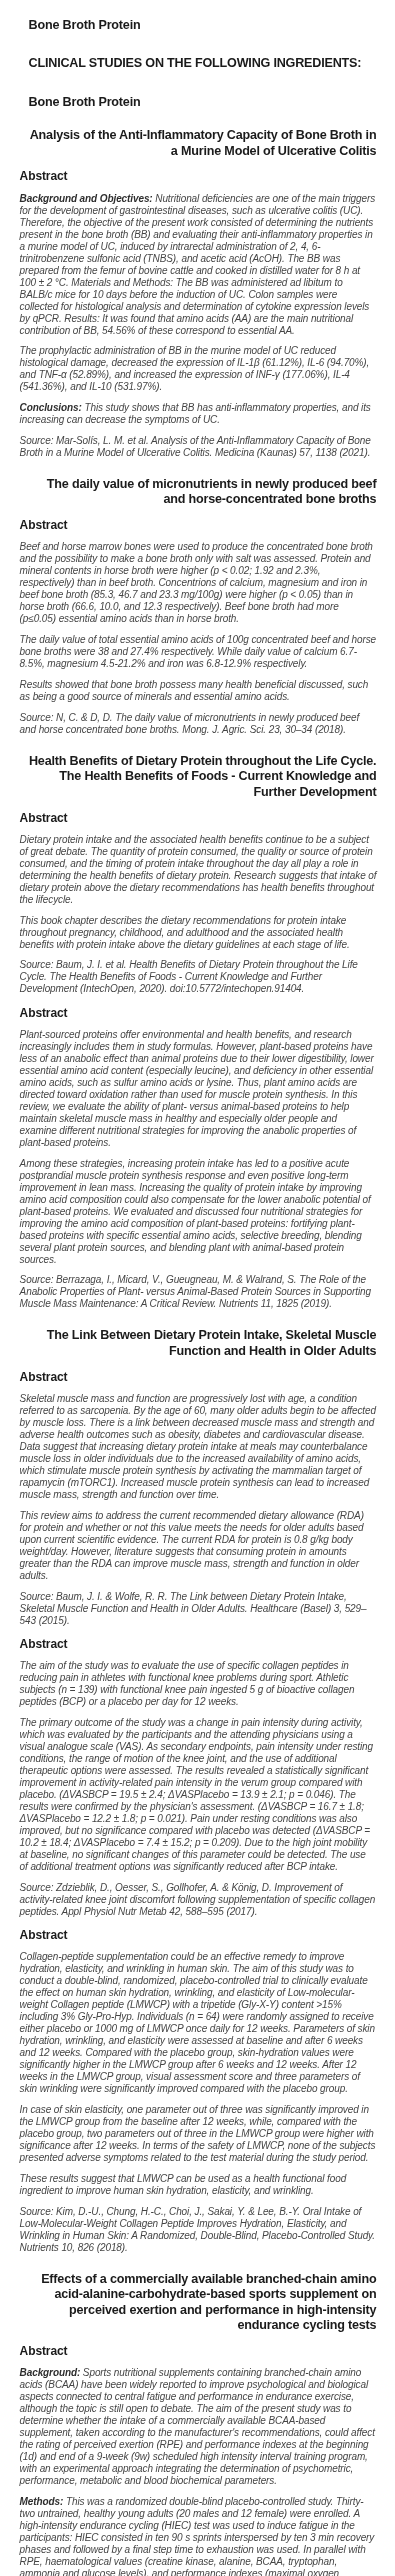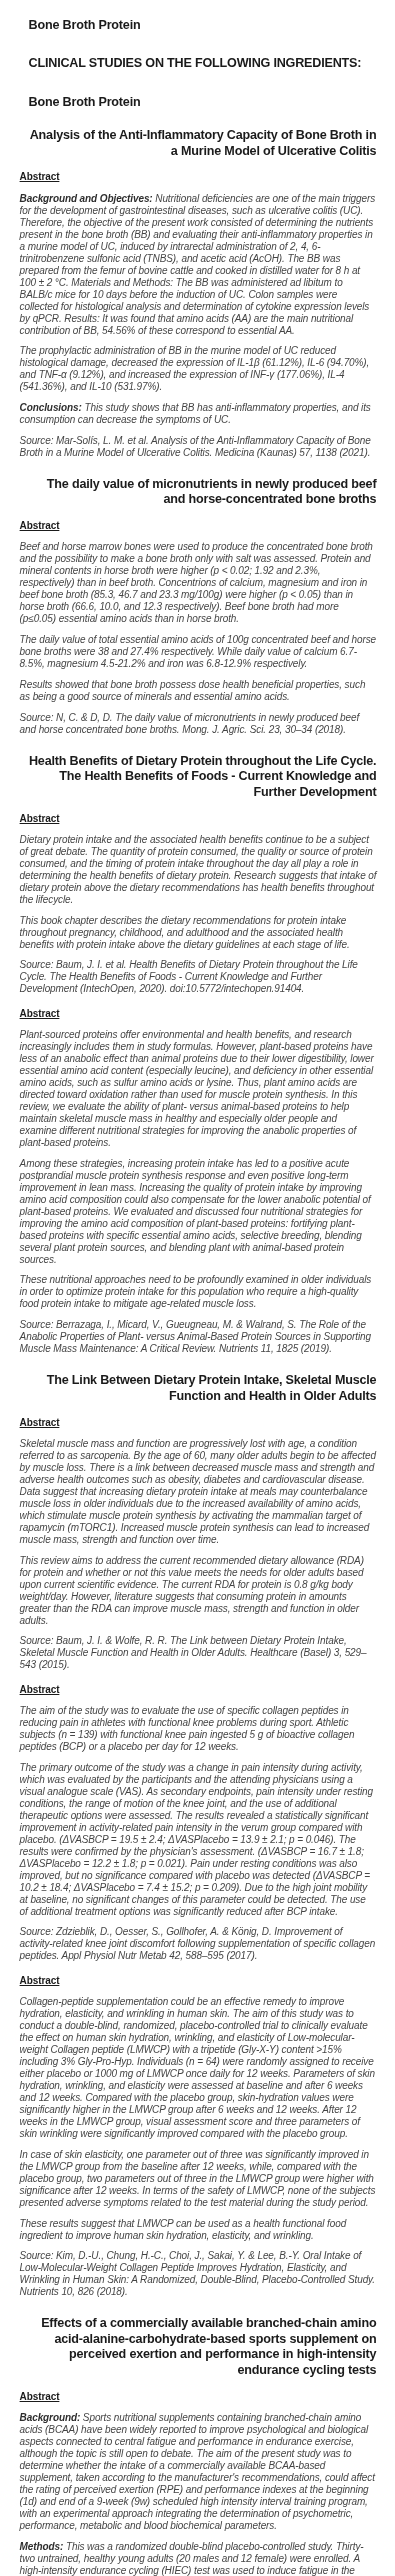--- a/index.html
+++ b/index.html
@@ -17,27 +17,26 @@
     font-weight: 700;
     color: #1b1b1b;
     letter-spacing: -0.2px;
     margin: 0;
     padding-left: 9px;
   }
   .page-title { margin: 0; }
   .section-heading { margin-top: 23px; }
   .article-title { margin-top: 18px; text-align: right; }
   .abstract-heading, .refs-heading {
-    font-size: 10px;
+    font-size: 12px;
     line-height: 13.4px;
     font-weight: 700;
     color: #1b1b1b;
     letter-spacing: -0.1px;
     margin: 11.3px 0 0 0;
-    text-decoration: underline;
   }
   .para, .source {
     font-size: 10px;
     line-height: 12px;
     color: #454545;
     letter-spacing: -0.1px;
     margin: 8.8px 0 0 0;
     font-style: italic;
   }
   .para strong {
@@ -52,53 +51,52 @@
   <h1 class="page-title">Bone Broth Protein</h1>
   <h2 class="section-heading">CLINICAL STUDIES ON THE FOLLOWING INGREDIENTS:</h2>
   <h2 class="section-heading">Bone Broth Protein</h2>
 
   <div id="articles">
   <section class="article">
     <h2 class="article-title">Analysis of the Anti-Inflammatory Capacity of Bone Broth in a Murine Model of Ulcerative Colitis</h2>
     <h3 class="abstract-heading">Abstract</h3>
     <div class="paragraphs">
           <p class="para"><strong>Background and Objectives:</strong> <span>Nutritional deficiencies are one of the main triggers for the development of gastrointestinal diseases, such as ulcerative colitis (UC). Therefore, the objective of the present work consisted of determining the nutrients present in the bone broth (BB) and evaluating their anti-inflammatory properties in a murine model of UC, induced by intrarectal administration of 2, 4, 6-trinitrobenzene sulfonic acid (TNBS), and acetic acid (AcOH). The BB was prepared from the femur of bovine cattle and cooked in distilled water for 8 h at 100 ± 2 °C. Materials and Methods: The BB was administered ad libitum to BALB/c mice for 10 days before the induction of UC. Colon samples were collected for histological analysis and determination of cytokine expression levels by qPCR. Results: It was found that amino acids (AA) are the main nutritional contribution of BB, 54.56% of these correspond to essential AA.</span></p>
-          <p class="para"><span>The prophylactic administration of BB in the murine model of UC reduced histological damage, decreased the expression of IL-1β (61.12%), IL-6 (94.70%), and TNF-α (9.12%), and increased the expression of INF-γ (177.06%), IL-4 (541.36%), and IL-10 (531.97%).</span></p>
-          <p class="para"><strong>Conclusions:</strong> <span>This study shows that BB has anti-inflammatory properties, and its consumption can decrease the symptoms of UC.</span></p>
+          <p class="para"><span>The prophylactic administration of BB in the murine model of UC reduced histological damage, decreased the expression of IL-1β (61.12%), IL-6 (94.70%), and TNF-α (52.89%), and increased the expression of INF-γ (177.06%), IL-4 (541.36%), and IL-10 (531.97%).</span></p>
+          <p class="para"><strong>Conclusions:</strong> <span>This study shows that BB has anti-inflammatory properties, and its increasing can decrease the symptoms of UC.</span></p>
         </div>
     <p class="source">Source: Mar-Solís, L. M. et al. Analysis of the Anti-Inflammatory Capacity of Bone Broth in a Murine Model of Ulcerative Colitis. Medicina (Kaunas) 57, 1138 (2021).</p>
   </section>
 
   <section class="article">
     <h2 class="article-title">The daily value of micronutrients in newly produced beef and horse-concentrated bone broths</h2>
     <h3 class="abstract-heading">Abstract</h3>
     <div class="paragraphs">
           <p class="para"><span>Beef and horse marrow bones were used to produce the concentrated bone broth and the possibility to make a bone broth only with salt was assessed. Protein and mineral contents in horse broth were higher (p &lt; 0.02; 1.92 and 2.3%, respectively) than in beef broth. Concentrions of calcium, magnesium and iron in beef bone broth (85.3, 46.7 and 23.3 mg/100g) were higher (p &lt; 0.05) than in horse broth (66.6, 10.0, and 12.3 respectively). Beef bone broth had more (p≤0.05) essential amino acids than in horse broth.</span></p>
           <p class="para"><span>The daily value of total essential amino acids of 100g concentrated beef and horse bone broths were 38 and 27.4% respectively. While daily value of calcium 6.7-8.5%, magnesium 4.5-21.2% and iron was 6.8-12.9% respectively.</span></p>
-          <p class="para"><span>Results showed that bone broth possess dose health beneficial properties, such as being a good source of minerals and essential amino acids.</span></p>
+          <p class="para"><span>Results showed that bone broth possess many health beneficial discussed, such as being a good source of minerals and essential amino acids.</span></p>
         </div>
     <p class="source">Source: N, C. &amp; D, D. The daily value of micronutrients in newly produced beef and horse concentrated bone broths. Mong. J. Agric. Sci. 23, 30–34 (2018).</p>
   </section>
 
   <section class="article">
     <h2 class="article-title">Health Benefits of Dietary Protein throughout the Life Cycle. The Health Benefits of Foods - Current Knowledge and Further Development</h2>
     <h3 class="abstract-heading">Abstract</h3>
     <div class="paragraphs">
           <p class="para"><span>Dietary protein intake and the associated health benefits continue to be a subject of great debate. The quantity of protein consumed, the quality or source of protein consumed, and the timing of protein intake throughout the day all play a role in determining the health benefits of dietary protein. Research suggests that intake of dietary protein above the dietary recommendations has health benefits throughout the lifecycle.</span></p>
           <p class="para"><span>This book chapter describes the dietary recommendations for protein intake throughout pregnancy, childhood, and adulthood and the associated health benefits with protein intake above the dietary guidelines at each stage of life.</span></p>
         </div>
     <p class="source">Source: Baum, J. I. et al. Health Benefits of Dietary Protein throughout the Life Cycle. The Health Benefits of Foods - Current Knowledge and Further Development (IntechOpen, 2020). doi:10.5772/intechopen.91404.</p>
   </section>
 
   <section class="article">
     <h3 class="abstract-heading">Abstract</h3>
     <div class="paragraphs">
           <p class="para"><span>Plant-sourced proteins offer environmental and health benefits, and research increasingly includes them in study formulas. However, plant-based proteins have less of an anabolic effect than animal proteins due to their lower digestibility, lower essential amino acid content (especially leucine), and deficiency in other essential amino acids, such as sulfur amino acids or lysine. Thus, plant amino acids are directed toward oxidation rather than used for muscle protein synthesis. In this review, we evaluate the ability of plant- versus animal-based proteins to help maintain skeletal muscle mass in healthy and especially older people and examine different nutritional strategies for improving the anabolic properties of plant-based proteins.</span></p>
           <p class="para"><span>Among these strategies, increasing protein intake has led to a positive acute postprandial muscle protein synthesis response and even positive long-term improvement in lean mass. Increasing the quality of protein intake by improving amino acid composition could also compensate for the lower anabolic potential of plant-based proteins. We evaluated and discussed four nutritional strategies for improving the amino acid composition of plant-based proteins: fortifying plant-based proteins with specific essential amino acids, selective breeding, blending several plant protein sources, and blending plant with animal-based protein sources.</span></p>
-          <p class="para"><span>These nutritional approaches need to be profoundly examined in older individuals in order to optimize protein intake for this population who require a high-quality food protein intake to mitigate age-related muscle loss.</span></p>
         </div>
     <p class="source">Source: Berrazaga, I., Micard, V., Gueugneau, M. &amp; Walrand, S. The Role of the Anabolic Properties of Plant- versus Animal-Based Protein Sources in Supporting Muscle Mass Maintenance: A Critical Review. Nutrients 11, 1825 (2019).</p>
   </section>
 
   <section class="article">
     <h2 class="article-title">The Link Between Dietary Protein Intake, Skeletal Muscle Function and Health in Older Adults</h2>
     <h3 class="abstract-heading">Abstract</h3>
     <div class="paragraphs">
           <p class="para"><span>Skeletal muscle mass and function are progressively lost with age, a condition referred to as sarcopenia. By the age of 60, many older adults begin to be affected by muscle loss. There is a link between decreased muscle mass and strength and adverse health outcomes such as obesity, diabetes and cardiovascular disease. Data suggest that increasing dietary protein intake at meals may counterbalance muscle loss in older individuals due to the increased availability of amino acids, which stimulate muscle protein synthesis by activating the mammalian target of rapamycin (mTORC1). Increased muscle protein synthesis can lead to increased muscle mass, strength and function over time.</span></p>
           <p class="para"><span>This review aims to address the current recommended dietary allowance (RDA) for protein and whether or not this value meets the needs for older adults based upon current scientific evidence. The current RDA for protein is 0.8 g/kg body weight/day. However, literature suggests that consuming protein in amounts greater than the RDA can improve muscle mass, strength and function in older adults.</span></p>

